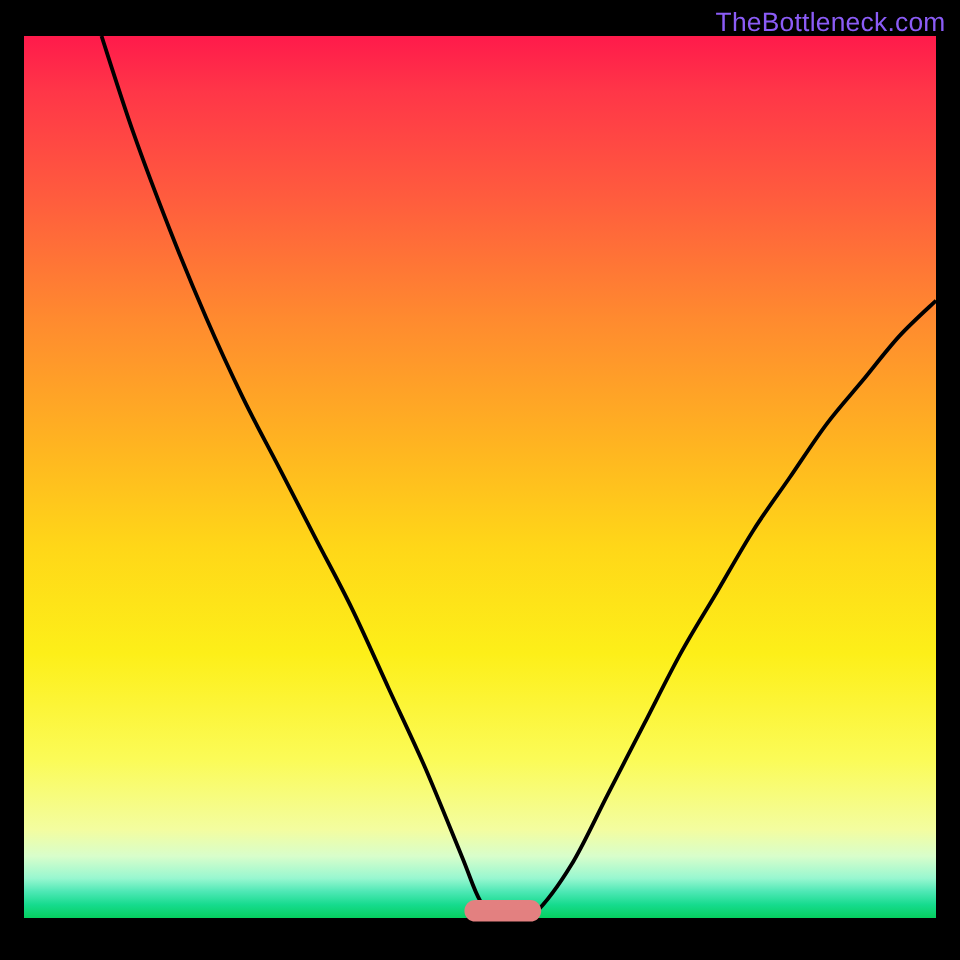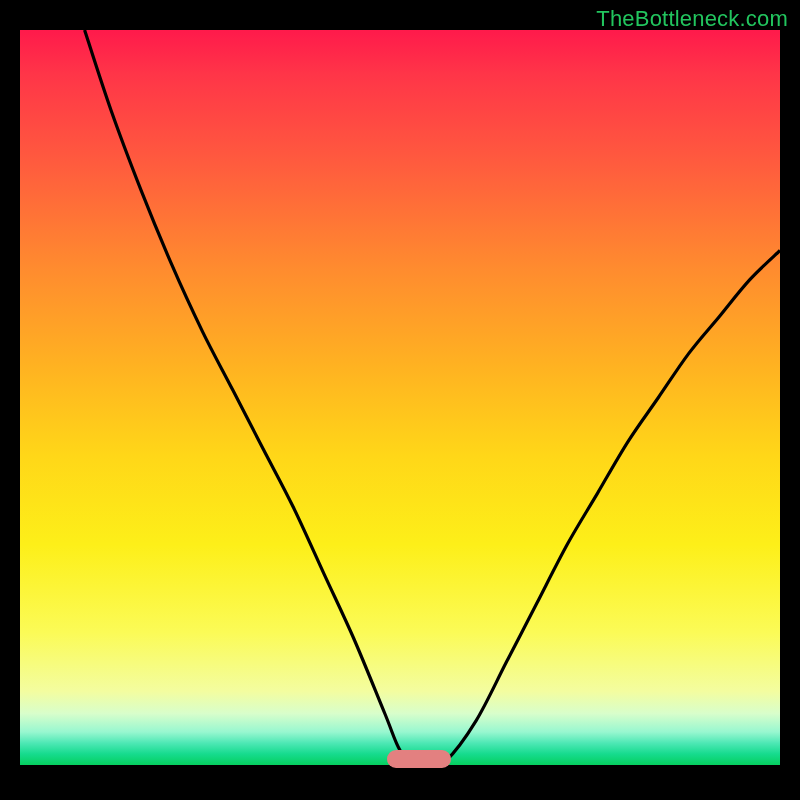--- a/index.html
+++ b/index.html
@@ -14,21 +14,21 @@
   .frame {
     position: relative;
     width: 800px;
     height: 800px;
     background: #000;
   }
   .watermark {
     position: absolute;
     top: 6px;
     right: 12px;
-    color: #22c55e;
+    color: #8b5cf6;
     font-size: 22px;
     font-weight: 400;
     letter-spacing: 0.2px;
     z-index: 10;
   }
   .plot-area {
     position: absolute;
     left: 20px;
     top: 30px;
     width: 760px;

